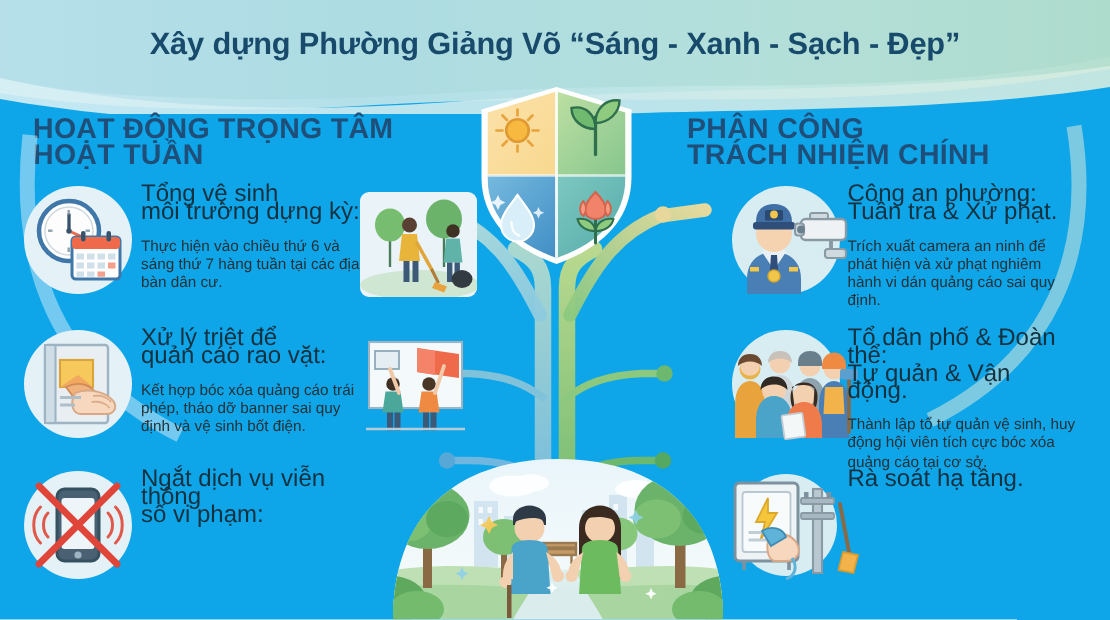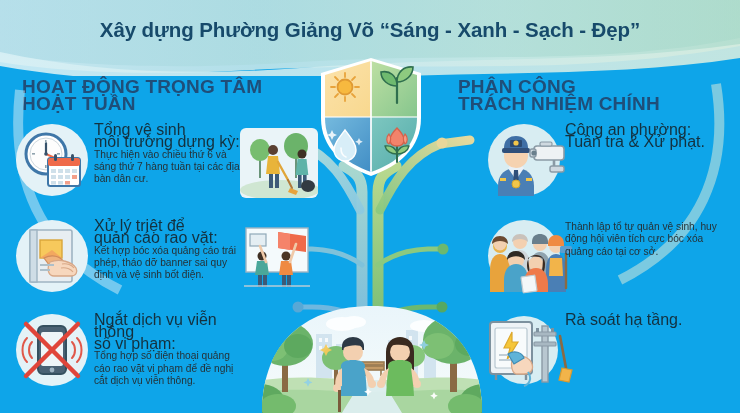--- a/index.html
+++ b/index.html
@@ -35,21 +35,21 @@
   .shield { position: absolute; left: 318px; top: 58px; width: 106px; height: 118px; z-index: 5; }
 
   
   .item { position: absolute; z-index: 3; }
   .item .ico { position: absolute; top: 0; }
   .item .txt { position: absolute; top: 2px; }
   .item .head {
     font-weight: normal; font-size: 16px; line-height: 11.8px; color: #14313f;
   }
   .item .body {
-    font-size: 10.2px; line-height: 12.3px; color: #253238; margin-top: 1px;
+    font-size: 10.2px; line-height: 12.3px; color: #253238; margin-top: 11px;
   }
 
   .L1 { left: 10px; top: 122px; width: 300px; }
   .L2 { left: 10px; top: 218px; width: 300px; }
   .L3 { left: 10px; top: 312px; width: 300px; }
   .R1 { left: 478px; top: 122px; width: 258px; }
   .R2 { left: 478px; top: 218px; width: 258px; }
   .R3 { left: 478px; top: 312px; width: 258px; }
 
   .L1 .ico, .L2 .ico, .L3 .ico { left: 4px; }
@@ -339,21 +339,20 @@
           <path d="M63,26 C69,32 69,44 63,50"></path>
       </g>
       <g stroke="#e0453a" stroke-width="4.5" stroke-linecap="round">
         <line x1="12" y1="12" x2="64" y2="64"></line>
           <line x1="64" y1="12" x2="12" y2="64"></line>
       </g>
     </svg>
     <div class="txt">
       <div class="head">Ngắt dịch vụ viễn thông</div>
       <div class="head">số vi phạm:</div>
-      <div class="body">Tổng hợp số điện thoại quảng cáo rao vặt vi phạm để đề nghị cắt dịch vụ viễn thông.</div>
     </div>
   </div>
 
   <svg class="bottom-scene" viewBox="0 0 268 113">
     <defs>
       <linearGradient id="sky" x1="0" y1="0" x2="0" y2="1">
         <stop offset="0" stop-color="#e9f5fb"></stop>
           <stop offset="1" stop-color="#f6fbfa"></stop>
       </linearGradient>
       <clipPath id="bclip">
@@ -486,20 +485,21 @@
       <rect x="56" y="24" width="30" height="14" rx="3" fill="#eef2f4" stroke="#8a9aa5" stroke-width="1.6"></rect>
       <rect x="52" y="27" width="6" height="8" rx="2" fill="#cfd9e0" stroke="#8a9aa5" stroke-width="1.4"></rect>
       <circle cx="56" cy="31" r="2.6" fill="#6a7f8c"></circle>
       <rect x="62" y="20" width="12" height="4" rx="1.5" fill="#cfd9e0" stroke="#8a9aa5" stroke-width="1.2"></rect>
       <line x1="76" y1="38" x2="76" y2="46" stroke="#8a9aa5" stroke-width="2.6"></line>
       <rect x="72" y="44" width="14" height="6" rx="2" fill="#cfd9e0" stroke="#8a9aa5" stroke-width="1.4"></rect>
     </svg>
     <div class="txt">
       <div class="head">Công an phường:</div>
       <div class="head">Tuần tra &amp; Xử phạt.</div>
+      <div class="body">Trích xuất camera an ninh để phát hiện và xử phạt nghiêm hành vi dán quảng cáo sai quy định.</div>
     </div>
   </div>
 
   <div class="item R2">
     <svg class="ico" width="96" height="76" viewBox="0 0 96 76">
       <circle cx="46" cy="38" r="36" fill="#d8edf2"></circle>
 
       <g>
         <circle cx="22" cy="28" r="7" fill="#e8b34a"></circle>
         <circle cx="22" cy="26" r="6.5" fill="#f3d0b0"></circle>
@@ -532,20 +532,22 @@
         <path d="M26,62 C26,52 31,46 38,46 C45,46 50,52 50,62 L50,74 L26,74 Z" fill="#4aa3c9"></path>
       </g>
       <g>
         <circle cx="58" cy="46" r="7.5" fill="#f3d0b0"></circle>
         <path d="M58,37 C52,37 49,41 49,47 C49,52 51,55 52,56 L50,40 C53,38 63,38 65,41 L64,56 C66,54 67,51 67,46 C67,41 64,37 58,37 Z" fill="#3a2a20"></path>
         <path d="M46,66 C46,56 51,50 58,50 C65,50 70,56 70,66 L70,74 L46,74 Z" fill="#ef7a4a"></path>
         <rect x="44" y="58" width="14" height="16" rx="1" fill="#f4f7f8" stroke="#c2ccd2" stroke-width="1.2" transform="rotate(-8 51 66)"></rect>
       </g>
     </svg>
     <div class="txt">
+      <div class="head">Tổ dân phố &amp; Đoàn thể:</div>
+      <div class="head">Tự quản &amp; Vận động.</div>
       <div class="body">Thành lập tổ tự quản vệ sinh, huy động hội viên tích cực bóc xóa quảng cáo tại cơ sở.</div>
     </div>
   </div>
 
   <div class="item R3">
     <svg class="ico" width="96" height="76" viewBox="0 0 96 76">
       <circle cx="46" cy="38" r="34" fill="#d8edf2"></circle>
 
       <rect x="12" y="10" width="42" height="52" rx="3" fill="#eef3f6" stroke="#7d919e" stroke-width="2"></rect>
       <rect x="17" y="16" width="32" height="40" rx="2" fill="#f8fbfc" stroke="#b8c7d0" stroke-width="1.2"></rect>

